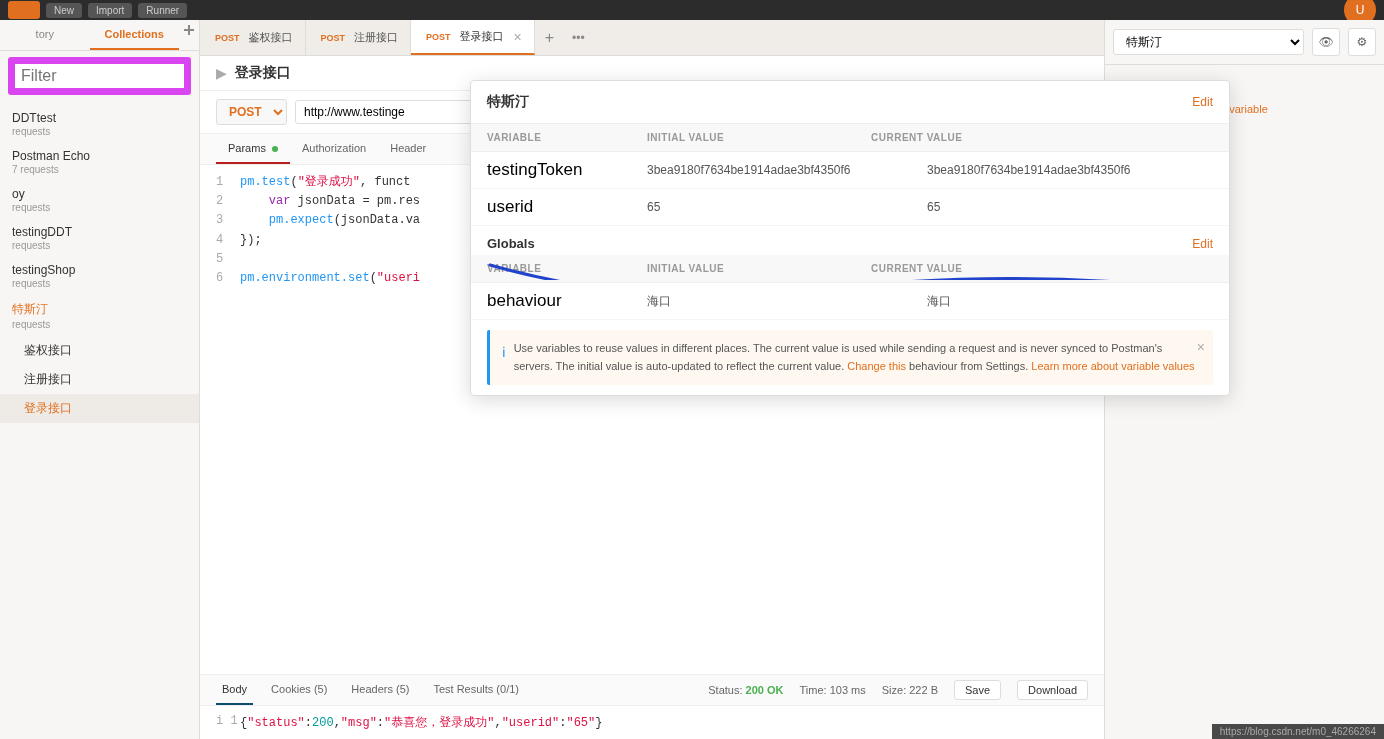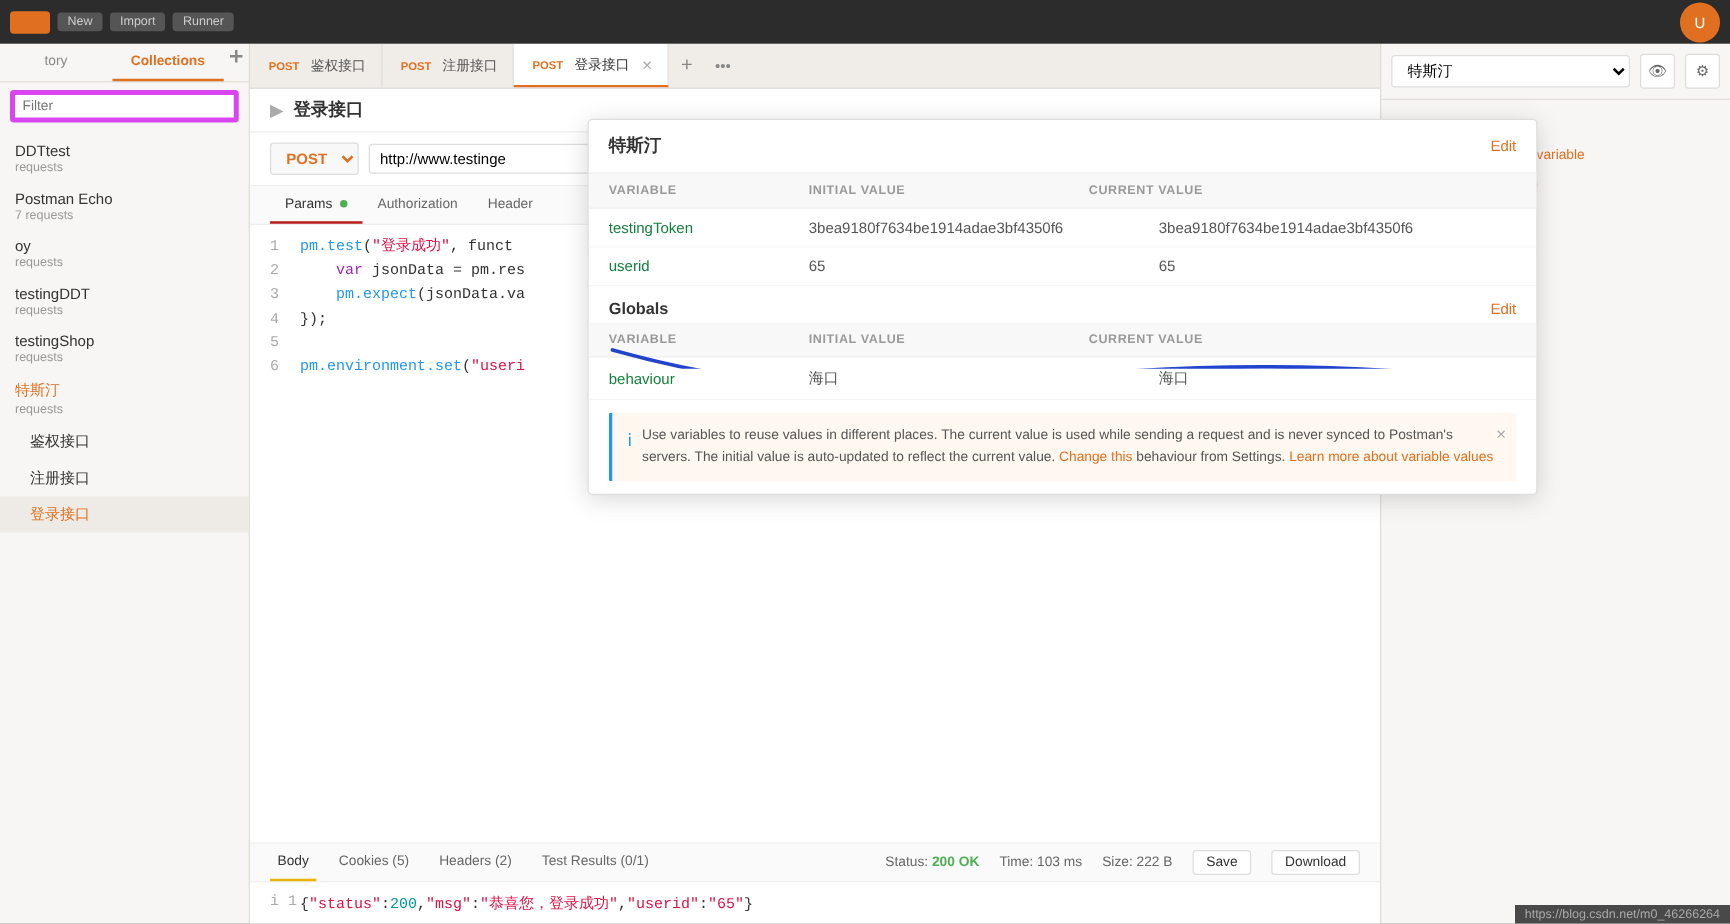--- a/index.html
+++ b/index.html
@@ -1,34 +1,34 @@
 <!DOCTYPE html>
 <html><head>
   <meta charset="utf-8">
   <style>
     * { box-sizing: border-box; margin: 0; padding: 0; }
     body { font-family: -apple-system, BlinkMacSystemFont, 'Segoe UI', sans-serif; font-size: 12px; background: #1a1a1a; color: #333; overflow: hidden; }
 
     .app-container { display: flex; flex-direction: column; height: 739px; width: 1384px; background: #f0f0f0; }
 
     
-    .top-bar { height: 35px; background: #2c2c2c; display: flex; align-items: center; padding: 0 8px; gap: 6px; flex-shrink: 0; }
+    .top-bar { height: 20px; background: #2c2c2c; display: flex; align-items: center; padding: 0 8px; gap: 6px; flex-shrink: 0; }
     .top-bar-btn { background: #555; border: none; color: #ccc; font-size: 10px; padding: 2px 8px; border-radius: 3px; cursor: pointer; }
 
     
     .main-layout { display: flex; flex: 1; overflow: hidden; }
 
     
     .sidebar { width: 200px; background: #f8f6f4; border-right: 1px solid #e0ddd8; display: flex; flex-direction: column; flex-shrink: 0; }
     .sidebar-tabs { display: flex; border-bottom: 1px solid #e0ddd8; }
     .sidebar-tab { flex: 1; padding: 8px 4px; text-align: center; font-size: 11px; color: #888; cursor: pointer; border-bottom: 2px solid transparent; }
     .sidebar-tab.active { color: #e07020; border-bottom: 2px solid #e07020; font-weight: 600; }
     .sidebar-new-btn { width: 20px; height: 20px; display: flex; align-items: center; justify-content: center; cursor: pointer; color: #888; }
     .sidebar-filter { padding: 6px 8px; }
-    .sidebar-filter input { width: 100%; border: 4px solid #d946ef; border-radius: 3px; padding: 3px 6px; font-size: 11px; background: #fff; }
+    .sidebar-filter input { width: 100%; border: 7px solid #d946ef; border-radius: 3px; padding: 3px 6px; font-size: 16px; background: #fff; }
     .sidebar-items { flex: 1; overflow-y: auto; padding: 4px 0; }
     .sidebar-item { padding: 6px 12px; cursor: pointer; }
     .sidebar-item-name { font-size: 12px; color: #333; font-weight: 500; }
     .sidebar-item-sub { font-size: 10px; color: #999; margin-top: 1px; }
     .sidebar-item.active .sidebar-item-name { color: #e07020; }
 
     
     .content-area { flex: 1; display: flex; flex-direction: column; overflow: hidden; background: #fff; }
 
     
@@ -59,21 +59,21 @@
     .line-num { color: #aaa; min-width: 24px; user-select: none; }
     .code-content { color: #333; }
     .code-str { color: #d14; }
     .code-fn { color: #2196F3; }
     .code-kw { color: #9c27b0; }
 
     
     .response-area { border-top: 1px solid #eee; flex-shrink: 0; }
     .response-tabs-bar { display: flex; align-items: center; padding: 0 16px; background: #fafafa; border-bottom: 1px solid #eee; gap: 12px; }
     .resp-tab { padding: 8px 6px; font-size: 11px; color: #666; cursor: pointer; border-bottom: 2px solid transparent; }
-    .resp-tab.active { color: #333; border-bottom: 2px solid #eab308; }
+    .resp-tab.active { color: #333; border-bottom: 2px solid #0c4a6e; }
     .resp-status { margin-left: auto; display: flex; align-items: center; gap: 16px; font-size: 11px; color: #666; }
     .status-ok { color: #4caf50; font-weight: 600; }
     .resp-action-btn { border: 1px solid #ddd; background: #fff; border-radius: 3px; padding: 3px 10px; font-size: 11px; cursor: pointer; color: #333; }
 
     .format-bar { display: flex; align-items: center; padding: 4px 16px; gap: 6px; border-bottom: 1px solid #eee; background: #fafafa; }
     .fmt-btn { padding: 3px 8px; font-size: 11px; border-radius: 3px; cursor: pointer; border: none; background: transparent; color: #666; }
     .fmt-btn.active { background: #e8e8e8; color: #333; font-weight: 600; }
     .fmt-select { border: 1px solid #ddd; border-radius: 3px; padding: 2px 6px; font-size: 11px; background: #fff; }
 
     .response-body { padding: 8px 16px; font-family: 'Courier New', monospace; font-size: 12px; background: #fff; }
@@ -95,21 +95,21 @@
     .env-popup { position: absolute; top: 60px; left: 470px; width: 760px; background: #fff; border: 1px solid #ddd; border-radius: 4px; box-shadow: 0 4px 20px rgba(0,0,0,0.15); z-index: 100; }
     .env-popup-header { display: flex; align-items: center; padding: 12px 16px; border-bottom: 1px solid #eee; }
     .env-popup-title { font-size: 14px; font-weight: 600; color: #333; }
     .env-popup-edit { margin-left: auto; color: #e07020; cursor: pointer; font-size: 12px; }
     .env-table-header { display: flex; padding: 8px 16px; background: #f8f8f8; border-bottom: 1px solid #eee; }
     .env-col { font-size: 10px; font-weight: 600; color: #999; text-transform: uppercase; letter-spacing: 0.5px; }
     .env-col-var { width: 160px; }
     .env-col-init { width: 224px; }
     .env-col-curr { flex: 1; }
     .env-row { display: flex; align-items: center; padding: 8px 16px; border-bottom: 1px solid #f5f5f5; }
-    .env-cell-var { width: 160px; font-size: 12px; color: #15803d; }
+    .env-cell-var { width: 160px; font-size: 17px; color: #000000; }
     .env-cell-init { width: 280px; font-size: 12px; color: #555; }
     .env-cell-curr { flex: 1; font-size: 12px; color: #555; }
     .env-section-title { padding: 10px 16px 4px; font-size: 13px; font-weight: 600; color: #333; display: flex; align-items: center; justify-content: space-between; }
     .env-section-edit { color: #e07020; cursor: pointer; font-size: 12px; font-weight: normal; }
 
     .info-box { margin: 10px 16px; padding: 10px 12px; background: #fff8f0; border-left: 3px solid #2196F3; border-radius: 2px; display: flex; gap: 8px; font-size: 11px; color: #555; line-height: 1.6; position: relative; }
     .info-icon { color: #2196F3; font-size: 14px; flex-shrink: 0; margin-top: 1px; }
     .info-close { position: absolute; top: 6px; right: 8px; color: #aaa; cursor: pointer; font-size: 14px; }
     .info-link { color: #e07020; cursor: pointer; }
 
@@ -252,21 +252,21 @@
         <div class="line">
           <span class="line-num">6</span>
           <span class="code-content"><span class="code-fn">pm.environment.set</span>(<span class="code-str">"useri</span></span>
         </div>
       </div>
 
       <div class="response-area">
         <div class="response-tabs-bar">
           <div class="resp-tab active">Body</div>
           <div class="resp-tab">Cookies (5)</div>
-          <div class="resp-tab">Headers (2)</div>
+          <div class="resp-tab">Headers (5)</div>
           <div class="resp-tab">Test Results (0/1)</div>
           <div class="resp-status">
             <span>Status: <span class="status-ok">200 OK</span></span>
             <span>Time: <span>103 ms</span></span>
             <span>Size: <span>222 B</span></span>
             <button class="resp-action-btn">Save</button>
             <button class="resp-action-btn">Download</button>
           </div>
         </div>
         <div class="response-body">

